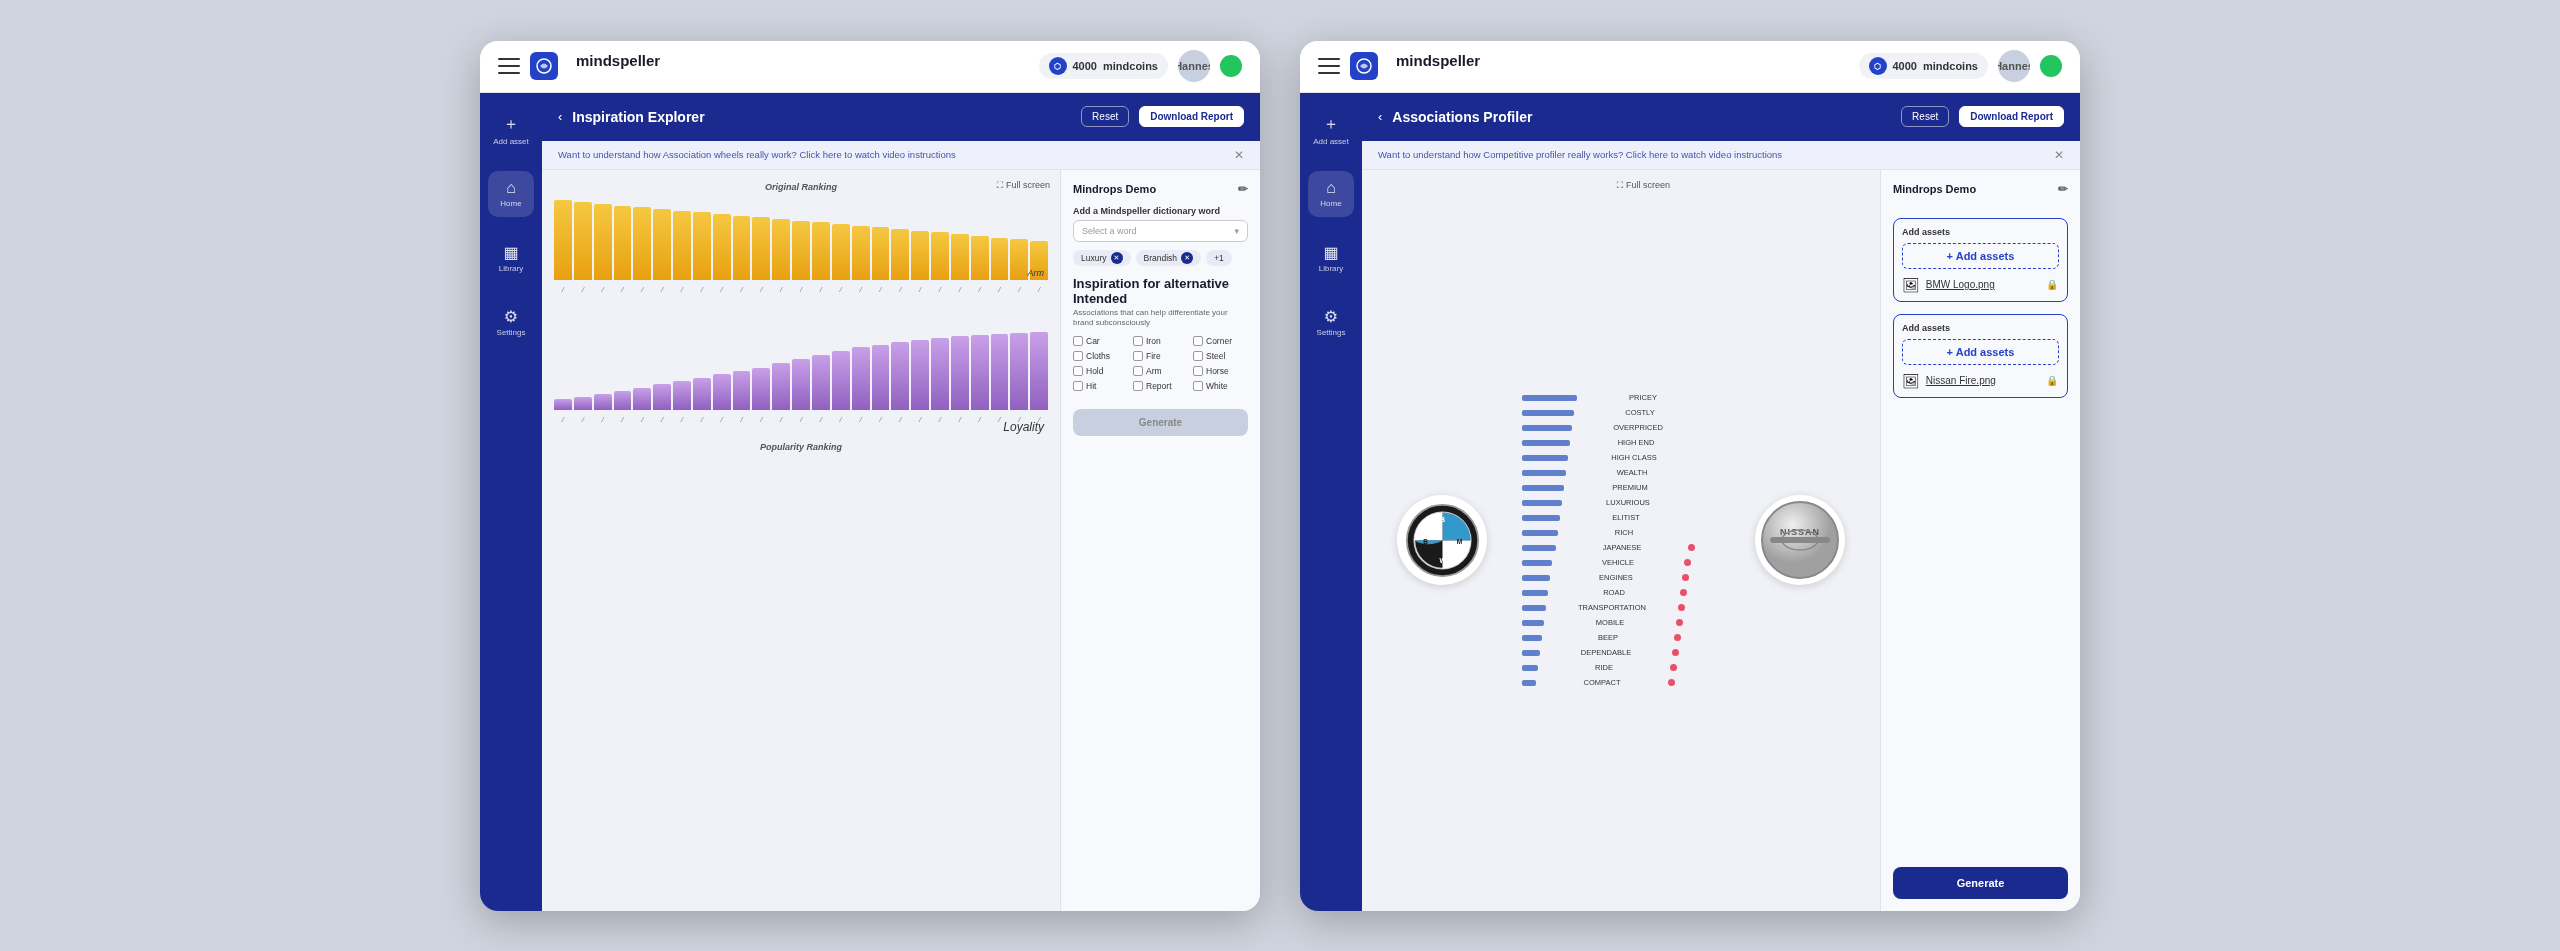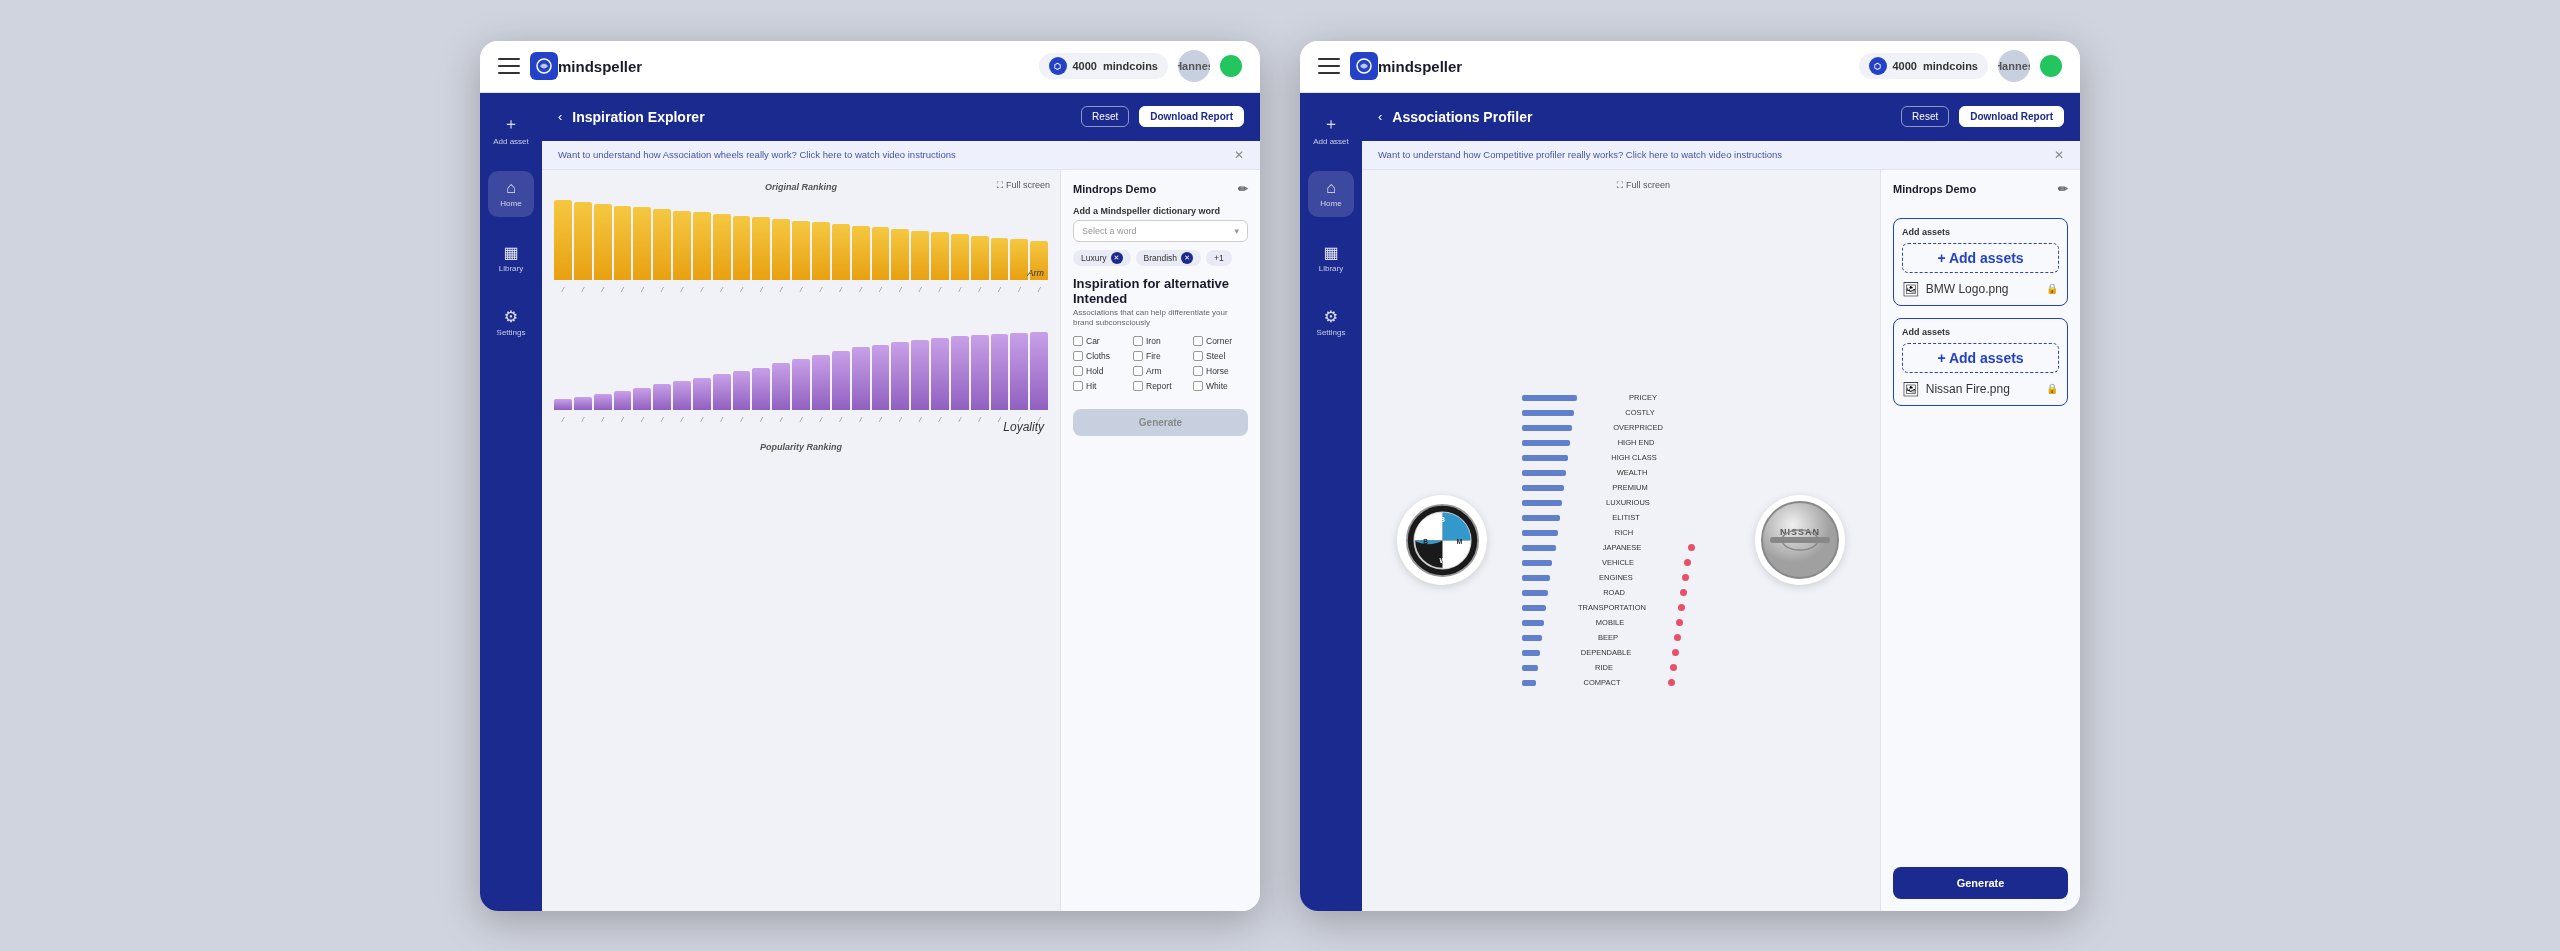--- a/index.html
+++ b/index.html
@@ -46,22 +46,22 @@
       cursor: pointer;
     }
     .navbar-hamburger span {
       display: block;
       height: 2px;
       background: #333;
       border-radius: 2px;
     }
     .navbar-logo {
       display: flex;
-      align-items: center;
-      gap: 0;
+      align-items: flex-start;
+      gap: 18px;
       margin-right: auto;
     }
     .logo-icon {
       width: 28px;
       height: 28px;
       background: #2342c8;
       border-radius: 6px;
       display: flex;
       align-items: center;
       justify-content: center;
@@ -496,41 +496,42 @@
       border-radius: 8px;
       padding: 8px;
     }
     .add-assets-btn {
       width: 100%;
       border: 1.5px dashed #2342c8;
       background: transparent;
       color: #2342c8;
       border-radius: 6px;
       padding: 6px;
-      font-size: 14px;
+      font-size: 11px;
       font-weight: 600;
       cursor: pointer;
       display: flex;
       align-items: center;
       justify-content: center;
       gap: 4px;
     }
     .asset-file-row {
       display: flex;
       align-items: center;
       gap: 6px;
       margin-top: 8px;
     }
     .asset-file-icon {
       font-size: 14px;
     }
     .asset-file-name {
-      font-size: 12px;
+      font-size: 10px;
       color: #333;
       flex: 1;
+      text-decoration: underline;
     }
     .asset-file-lock {
       font-size: 10px;
       color: #999;
     }
     .generate-btn-blue {
       width: 100%;
       background: #1a2a8f;
       color: white;
       border: none;

